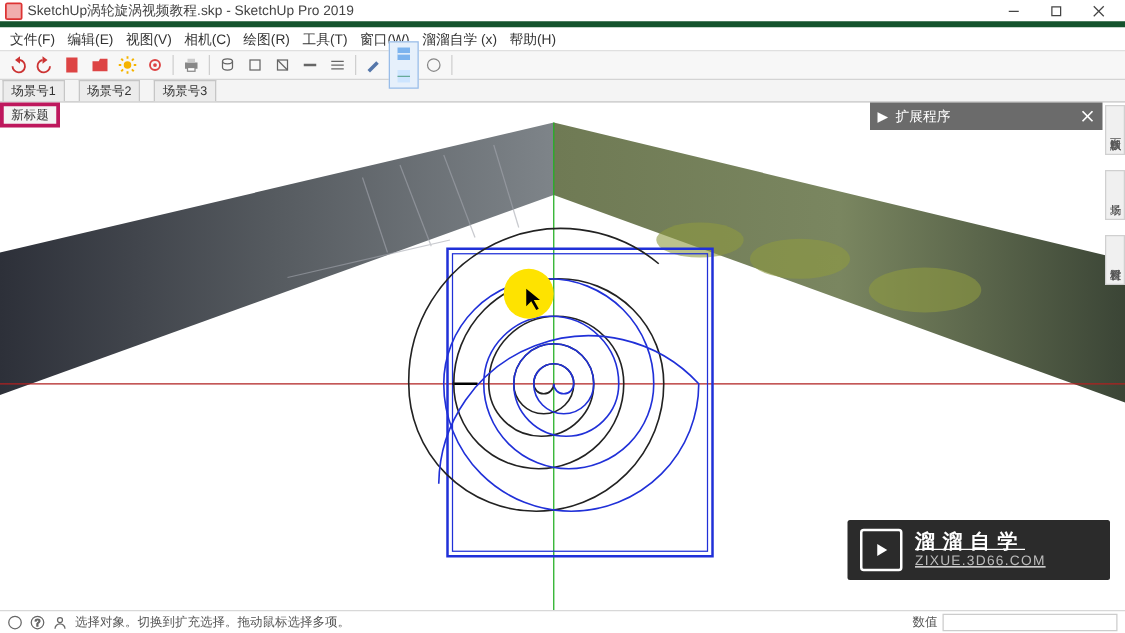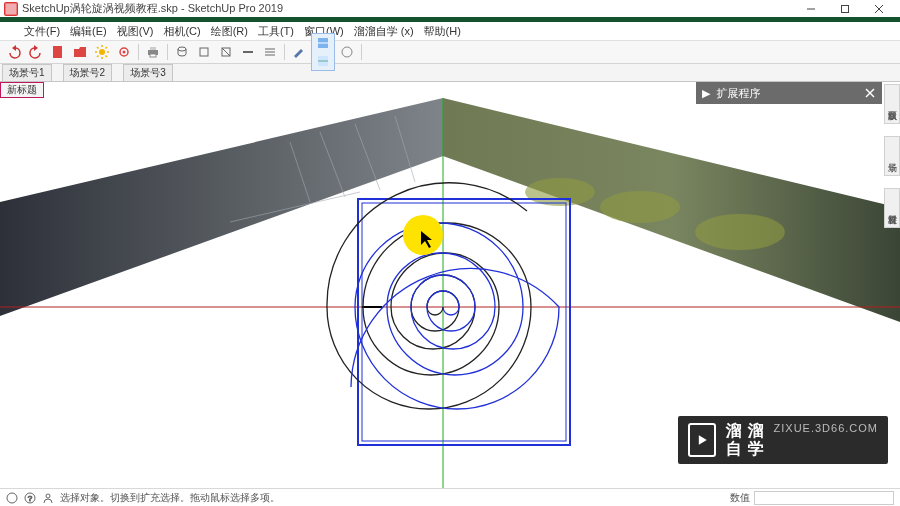--- a/index.html
+++ b/index.html
@@ -6,51 +6,51 @@
   html, body { width: 900px; height: 506px; font-family: "Microsoft YaHei", Arial, sans-serif; font-size: 11px; color: #333; background: #fff; overflow: hidden; }
 
   .titlebar { height: 22px; background: #fff; display: flex; align-items: center; padding: 0 4px; border-bottom: 5px solid #14532d; }
   .titlebar .app-icon { width: 14px; height: 14px; background: #d33; border-radius: 2px; margin-right: 4px; display:flex;align-items:center;justify-content:center;}
   .titlebar .title { flex: 0 0 auto; font-size: 11px; color: #444; }
   .titlebar .spacer { flex: 1; }
   .win-controls { display: flex; }
   .win-controls .btn { width: 34px; height: 20px; display: flex; align-items: center; justify-content: center; color: #444; }
   .win-controls .btn svg { width: 10px; height: 10px; stroke: #444; fill: none; stroke-width: 1; }
 
-  .menubar { height: 18px; background: #fff; display: flex; align-items: center; padding: 0 20px; gap: 2px; }
+  .menubar { height: 18px; background: #fff; display: flex; align-items: center; padding: 0 4px; gap: 2px; }
   .menubar .item { padding: 0 4px; font-size: 11px; cursor: default; }
 
   .toolbar { height: 24px; background: #f7f7f7; border-top: 1px solid #e0e0e0; border-bottom: 1px solid #d4d4d4; display: flex; align-items: center; padding: 0 4px; gap: 2px; }
   .toolbar .tb { width: 20px; height: 18px; display: flex; align-items: center; justify-content: center; }
   .toolbar .sep { width: 1px; height: 16px; background: #cfcfcf; margin: 0 2px; }
   .toolbar .tb svg { width: 16px; height: 16px; }
   .grp-selected { border: 1px solid #99bde8; background: #e6f0fb; padding: 0 1px; }
 
   .scene-tabs { height: 18px; background: #f4f4f4; display: flex; align-items: flex-end; padding: 0 2px; gap: 12px; border-bottom: 1px solid #c6c6c6; }
   .scene-tabs .tab { padding: 1px 6px; font-size: 10px; background: #ececec; border: 1px solid #c6c6c6; border-bottom: none; margin-right: -1px; cursor: default; }
 
   .viewport-wrap { position: relative; width: 900px; height: 406px; }
 
-  .top-tab { position: absolute; top: 0; left: 0; padding: 0px 6px; font-size: 10px; background: #f4f4f4; border: 1px solid #be185d; }
+  .top-tab { position: absolute; top: 0; left: 0; padding: 0px 6px; font-size: 10px; background: #f4f4f4; border: 3px solid #be185d; }
 
   .right-vertical { position: absolute; right: 0; top: 2px; width: 16px; display: flex; flex-direction: column; gap: 12px; }
   .right-vertical .vbtn { width: 16px; height: 40px; writing-mode: vertical-rl; font-size: 9px; text-align: center; color: #555; background: #f0f0f0; border: 1px solid #d0d0d0; display:flex;align-items:center;justify-content:center; }
 
   .panel { position: absolute; top: 0; right: 18px; width: 186px; height: 22px; background: #6b6b6b; display: flex; align-items: center; color: #fff; padding: 0 6px; gap: 6px; }
   .panel .arrow { font-size: 11px; }
   .panel .ptitle { flex: 1; font-size: 11px; }
   .panel .close { width: 12px; height: 12px; display:flex;align-items:center;justify-content:center; }
   .panel .close svg { stroke: #fff; stroke-width: 1.4; }
 
   .drawing { position: absolute; inset: 0; }
 
   .watermark { position: absolute; right: 12px; bottom: 24px; width: 210px; height: 48px; background: #2b2b2b; color: #fff; display: flex; align-items: center; padding: 0 10px; gap: 10px; border-radius: 2px; }
   .watermark .play { width: 34px; height: 34px; border: 2px solid #fff; border-radius: 3px; display:flex; align-items:center; justify-content:center; }
   .watermark .play svg { fill: #fff; }
-  .watermark .txt { display:flex; flex-direction: row; line-height: 1.1; }
+  .watermark .txt { display:flex; flex-direction: column; line-height: 1.1; text-decoration: underline; }
   .watermark .txt .cn { font-size: 16px; font-weight: 600; letter-spacing: 6px; }
   .watermark .txt .en { font-size: 11px; letter-spacing: 1px; color: #bbb; }
 
   .statusbar { height: 18px; background: #fff; border-top: 1px solid #d8d8d8; display: flex; align-items: center; padding: 0 6px; font-size: 10px; color: #555; }
   .statusbar .sicon { width: 12px; height: 12px; display:flex;align-items:center;justify-content:center; margin-right: 6px; }
   .statusbar .sicon svg { stroke: #666; fill: none; }
   .statusbar .flex1 { flex: 1; }
   .statusbar .box { width: 140px; height: 14px; border: 1px solid #ccc; margin-left: 4px; }
 
   .sky-grad-left { fill: url(#gleft); }

